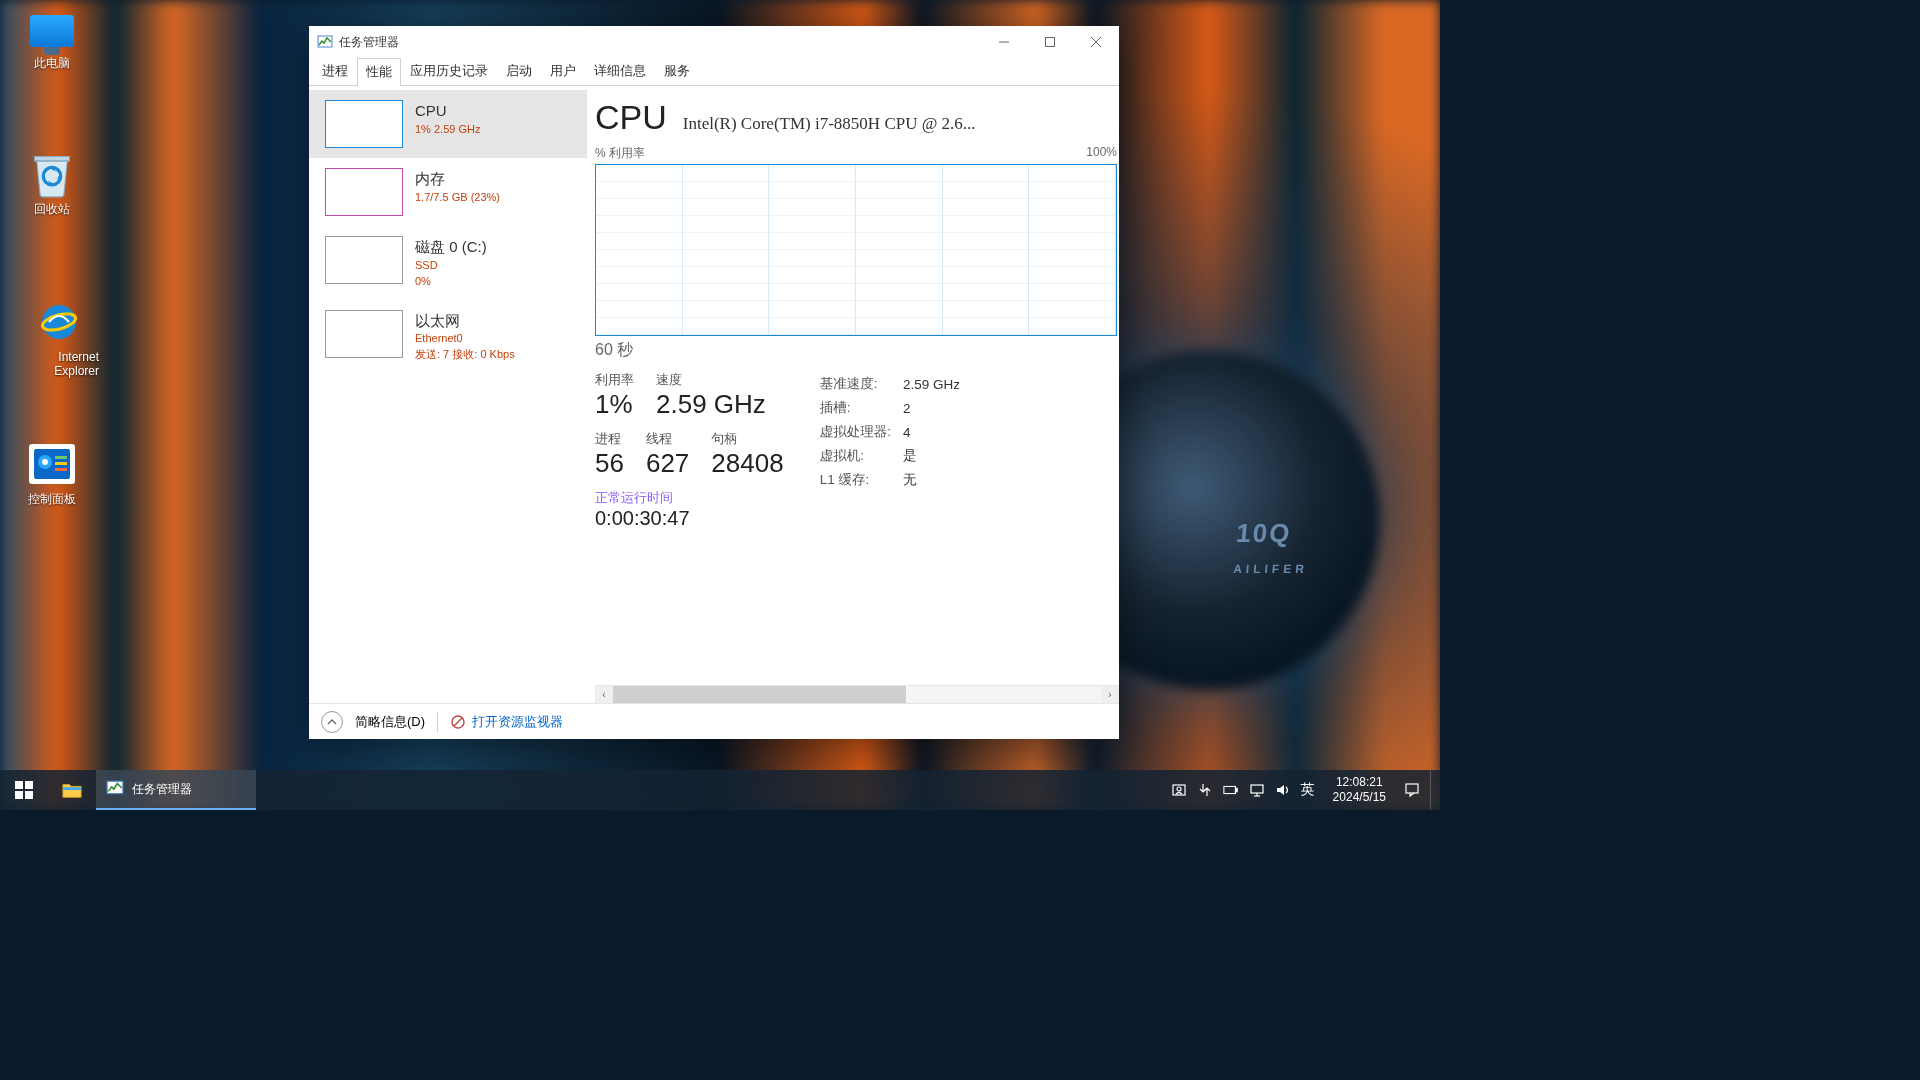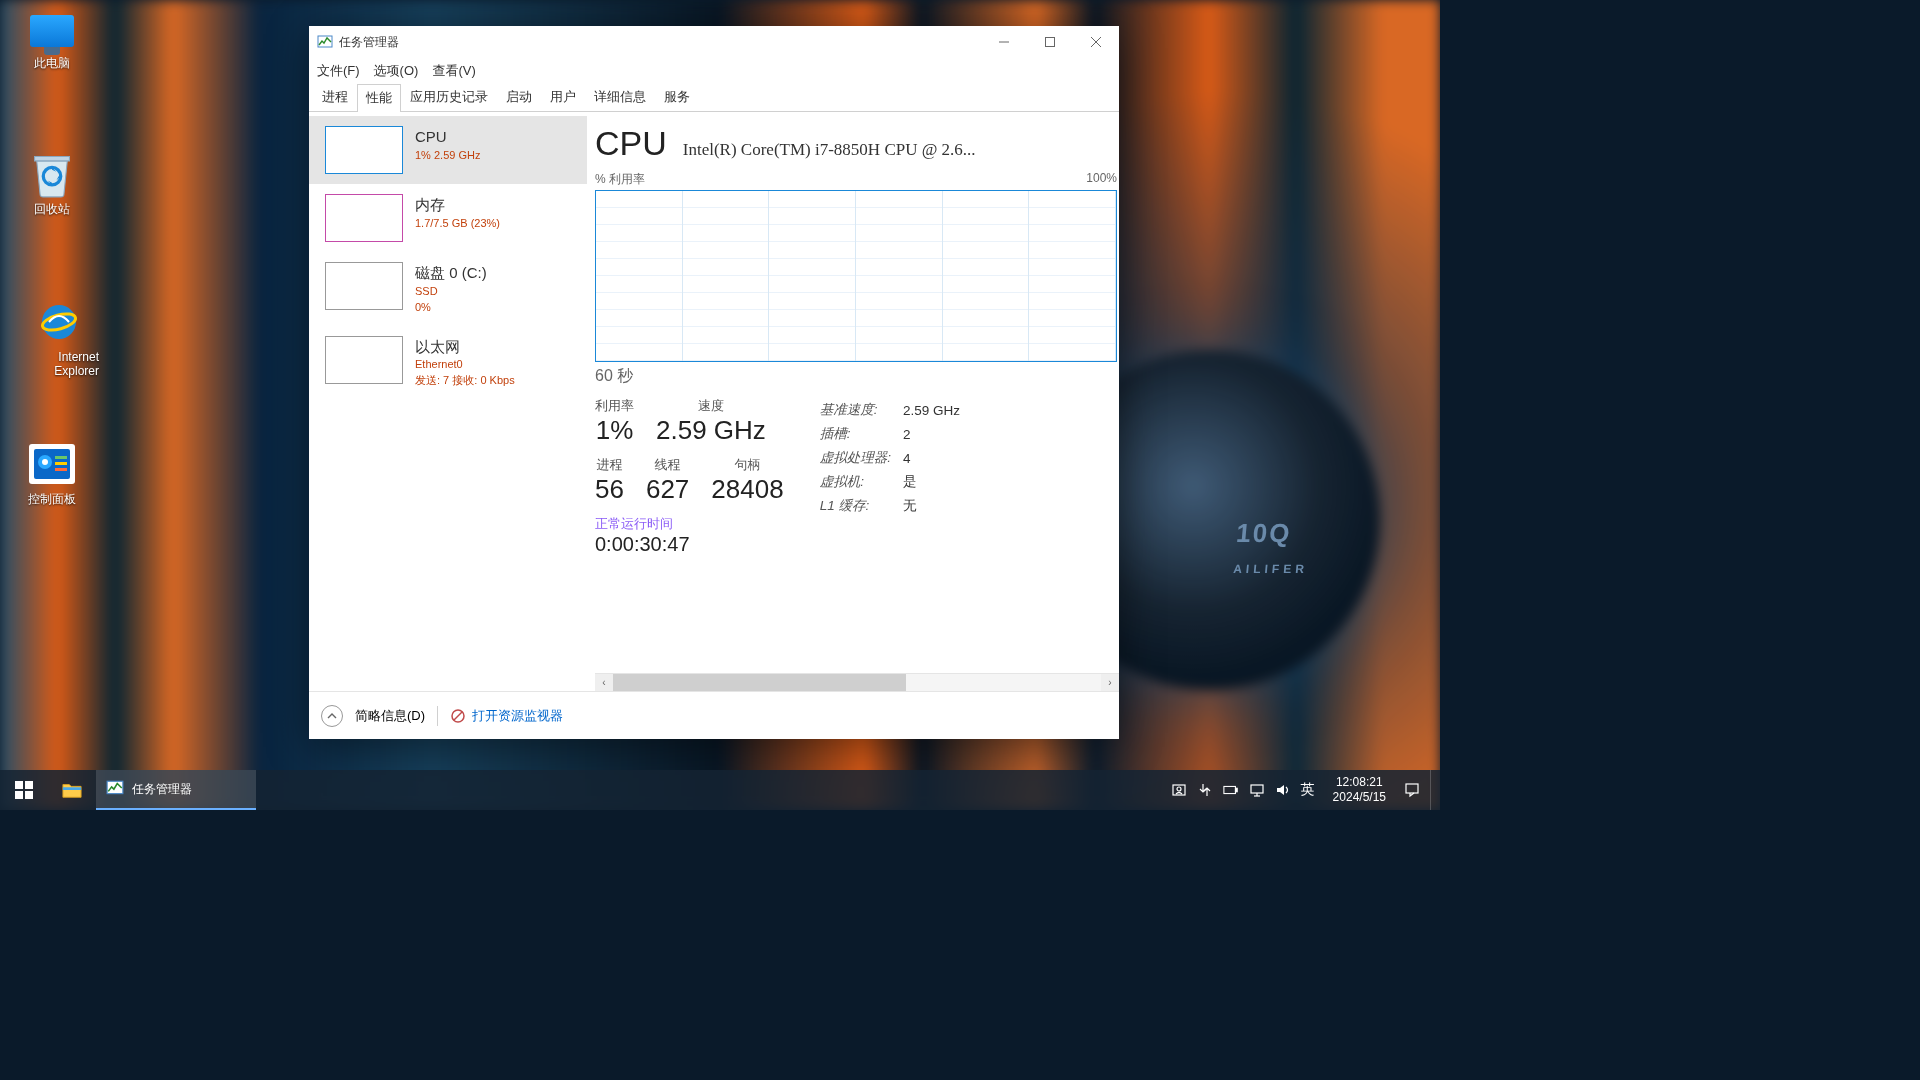--- a/index.html
+++ b/index.html
@@ -68,35 +68,35 @@
 .chartlbl { display:flex; justify-content:space-between; font-size:12px; color:#666; padding-right:2px; }
 .chart { height:172px; border:1px solid #1a88d8; background:
   repeating-linear-gradient(to right, transparent 0, transparent calc(100%/6 - 1px), #d8e8f5 calc(100%/6 - 1px), #d8e8f5 calc(100%/6)),
   repeating-linear-gradient(to bottom, transparent 0, transparent calc(100%/10 - 1px), #eaf2fa calc(100%/10 - 1px), #eaf2fa calc(100%/10)),
   #fff;
   margin:2px 2px 2px 0; }
 .chartbot { font-size:16px; color:#666; padding:2px 0 10px; }
 
 .stats { display:flex; gap:34px; }
 .bigstats { display:flex; flex-direction:column; gap:10px; }
-.bigrow { display:flex; gap:22px;text-align:center; }
+.bigrow { display:flex; gap:22px; }
 .bstat .bl { font-size:13px; color:#555; }
 .bstat .bv { font-size:26px; color:#222; }
 .uptime .bl { font-size:13px; color:#8b5cf6; }
 .uptime .bv { font-size:20px; color:#222; }
 .smallstats { font-size:13.5px; color:#333; }
 .smallstats table td { padding:2px 10px 2px 0; }
-.smallstats table td:first-child { color:#555;font-style:italic; }
+.smallstats table td:first-child { color:#555; }
 
 .hscroll { margin-top:auto; height:18px; display:flex; align-items:center; border-top:1px solid #e5e5e5; }
 .hscroll .arrow { width:18px; height:18px; background:#efefef; display:flex; align-items:center; justify-content:center; color:#666; font-size:10px; }
 .hscroll .track { flex:1; height:18px; background:#f5f5f5; position:relative; }
 .hscroll .track .th { position:absolute; left:0; top:0; bottom:0; width:60%; background:#cfcfcf; }
 
-.footer { height:48px; border-top:1px solid #e5e5e5; display:flex; align-items:center; padding:0 12px; gap:12px; font-size:13px; }
+.footer { height:36px; border-top:1px solid #e5e5e5; display:flex; align-items:center; padding:0 12px; gap:12px; font-size:13px; }
 .footer .circ { width:22px; height:22px; border:1px solid #999; border-radius:50%; display:flex; align-items:center; justify-content:center; color:#666; cursor:pointer; }
 .footer .sep { width:1px; height:20px; background:#d0d0d0; }
 .footer .link { color:#0066cc; cursor:pointer; display:flex; align-items:center; gap:6px; }
 .footer .noicon { width:16px; height:16px; }
 
 
 .taskbar { position:absolute; left:0; right:0; bottom:0; height:40px; background:rgba(20,35,50,.85); display:flex; align-items:center; color:#fff; font-size:12px; }
 .tbtn { height:40px; min-width:48px; display:flex; align-items:center; justify-content:center; cursor:pointer; padding:0 6px; }
 .tbtn.active { background:rgba(255,255,255,.14); border-bottom:2px solid #6ab0ff; }
 .tbtn svg { width:20px; height:20px; }
@@ -181,25 +181,20 @@
         </svg>
       </div>
     <div class="winbtn close">
         <svg viewBox="0 0 10 10">
           <line x1="0" y1="0" x2="10" y2="10"></line>
           <line x1="10" y1="0" x2="0" y2="10"></line>
         </svg>
       </div>
   </div>
 
-  <div class="menubar">
-    <span>文件(F)</span>
-    <span>选项(O)</span>
-    <span>查看(V)</span>
-  </div>
 
   <div class="tabbar">
     <div class="tab">进程</div>
     <div class="tab active">性能</div>
     <div class="tab">应用历史记录</div>
     <div class="tab">启动</div>
     <div class="tab">用户</div>
     <div class="tab">详细信息</div>
     <div class="tab">服务</div>
   </div>

